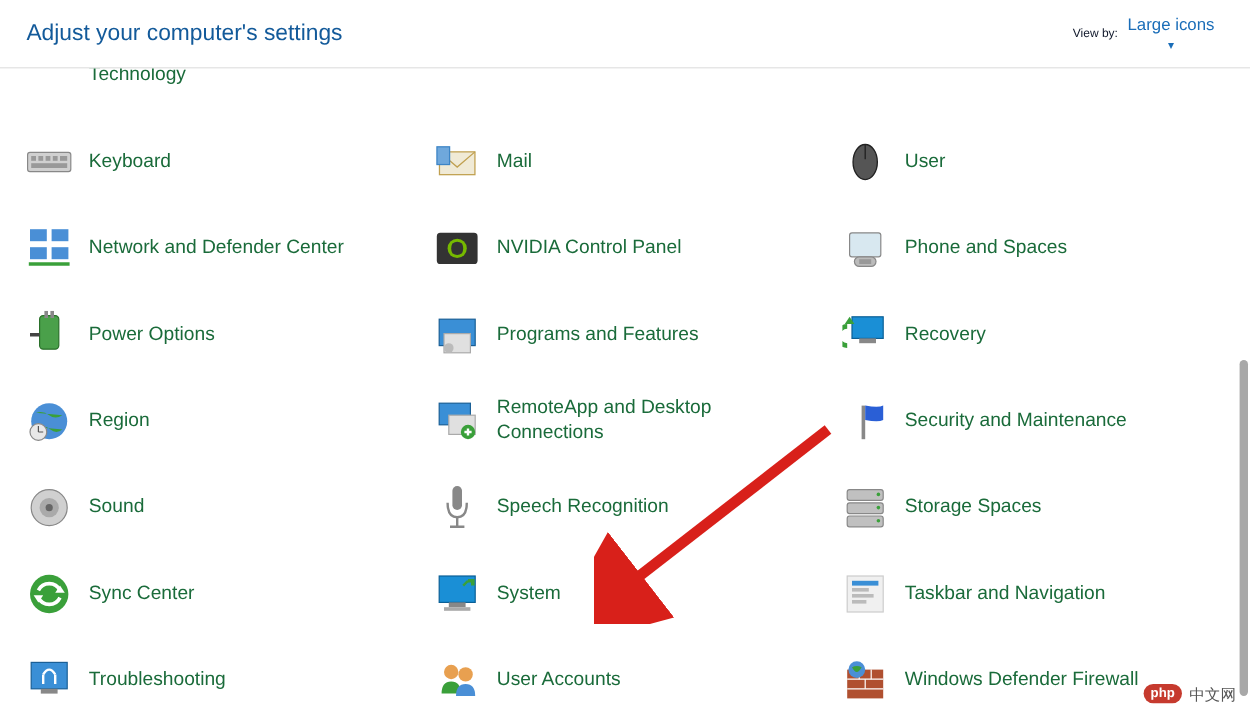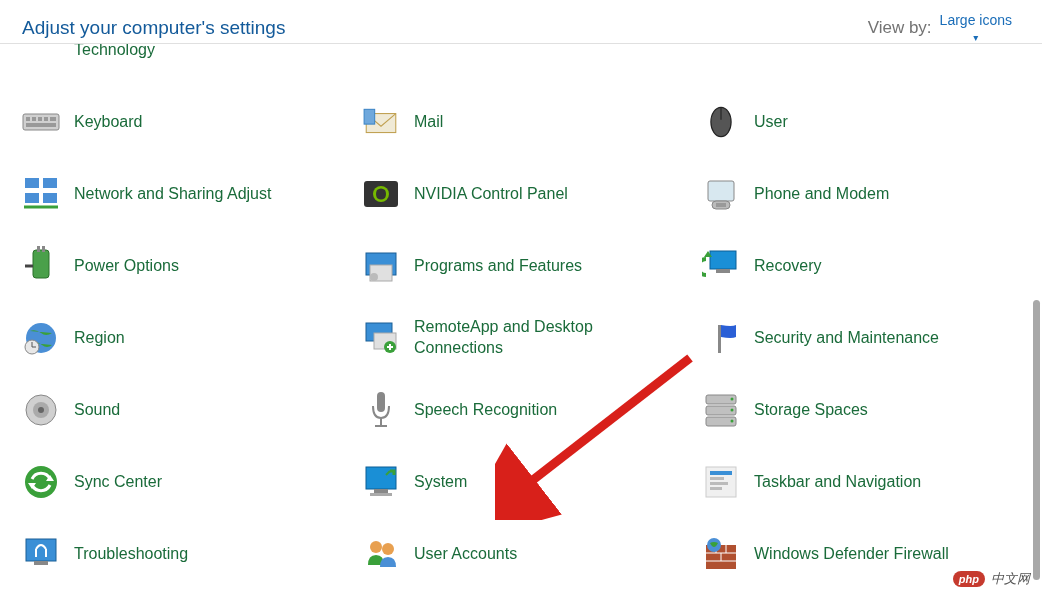--- a/index.html
+++ b/index.html
@@ -12,36 +12,36 @@
       background: #ffffff;
       width: 1042px;
       height: 600px;
       overflow: hidden;
       position: relative;
     }
     .header {
       display: flex;
       justify-content: space-between;
       align-items: center;
-      padding: 12px 30px 0 22px;
+      padding: 12px 30px 12px 22px;
       border-bottom: 1px solid #e0e0e0;
     }
     .header-title {
       color: #135a9a;
       font-size: 19px;
       font-weight: 400;
     }
     .view-by {
       display: flex;
       align-items: center;
       gap: 8px;
     }
     .view-by-label {
-      color: #737373;
-      font-size: 17px;
+      color: #0f172a;
+      font-size: 10px;
     }
     .view-by-value {
       color: #1a6db8;
       font-size: 14px;
       cursor: pointer;
       display: flex;
       align-items: center;
       gap: 4px;
       flex-direction: column;
     }
@@ -97,24 +97,23 @@
     .arrow-annotation {
       position: absolute;
       pointer-events: none;
       z-index: 100;
     }
     .watermark {
       position: absolute;
       bottom: 12px;
       right: 12px;
       display: flex;
-      align-items: center;
+      align-items: flex-start;
       gap: 6px;
       font-size: 13px;
-      font-style: italic;
     }
     .watermark-badge {
       background: #c63a2e;
       color: white;
       font-weight: bold;
       padding: 2px 6px;
       border-radius: 10px;
       font-size: 11px;
     }
     .watermark-text {
@@ -199,41 +198,41 @@
       <div class="item">
         <div class="icon-box">
           <svg viewBox="0 0 38 38" width="38" height="38">
             <rect x="3" y="3" width="14" height="10" fill="#4a8fd6"></rect>
             <rect x="21" y="3" width="14" height="10" fill="#4a8fd6"></rect>
             <rect x="3" y="18" width="14" height="10" fill="#4a8fd6"></rect>
             <rect x="21" y="18" width="14" height="10" fill="#4a8fd6"></rect>
             <path d="M2 32 L36 32" stroke="#3aa03a" stroke-width="3"></path>
           </svg>
         </div>
-        <div class="item-label">Network and Sharing Adjust</div>
+        <div class="item-label">Network and Defender Center</div>
       </div>
       <div class="item">
         <div class="icon-box">
           <svg viewBox="0 0 38 38" width="38" height="38">
             <rect x="2" y="6" width="34" height="26" rx="3" fill="#333"></rect>
             <circle cx="19" cy="19" r="8" fill="#76b900"></circle>
             <path d="M15 15 Q19 12 23 15 Q25 19 23 23 Q19 26 15 23 Q13 19 15 15" fill="#333"></path>
           </svg>
         </div>
         <div class="item-label">NVIDIA Control Panel</div>
       </div>
       <div class="item">
         <div class="icon-box">
           <svg viewBox="0 0 38 38" width="38" height="38">
             <rect x="6" y="6" width="26" height="20" rx="2" fill="#d8e8f0" stroke="#888"></rect>
             <rect x="10" y="26" width="18" height="8" rx="4" fill="#bbb" stroke="#888"></rect>
             <rect x="14" y="28" width="10" height="4" fill="#999"></rect>
           </svg>
         </div>
-        <div class="item-label">Phone and Modem</div>
+        <div class="item-label">Phone and Spaces</div>
       </div>
       <div class="item">
         <div class="icon-box">
           <svg viewBox="0 0 32 40" width="34" height="40">
             <rect x="8" y="4" width="16" height="28" rx="3" fill="#4aa04a" stroke="#2a702a"></rect>
             <rect x="12" y="0" width="3" height="6" fill="#888"></rect>
             <rect x="17" y="0" width="3" height="6" fill="#888"></rect>
             <path d="M0 20 L8 20" stroke="#444" stroke-width="3"></path>
           </svg>
         </div>

